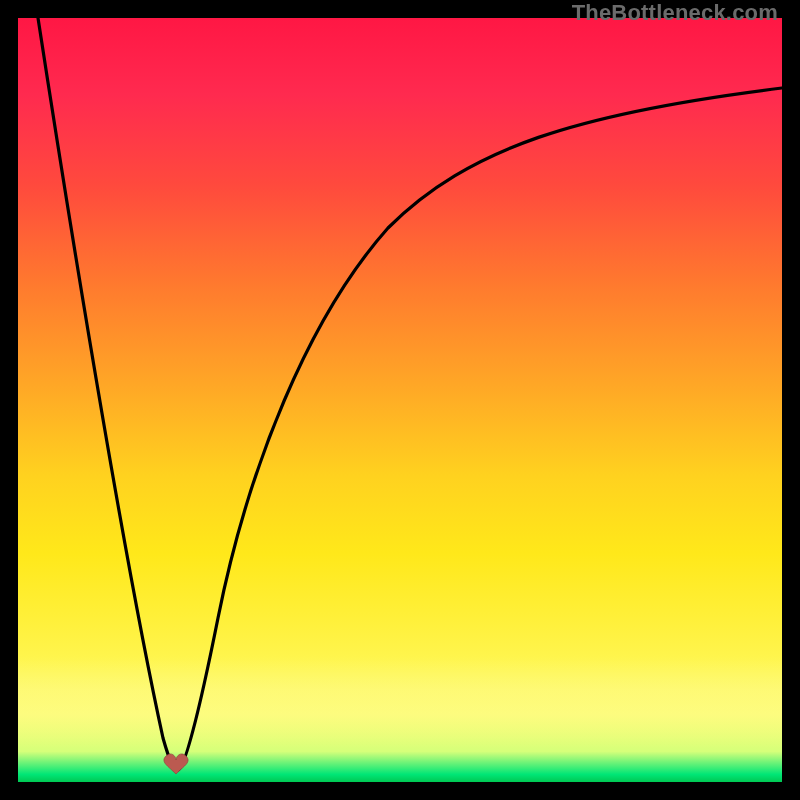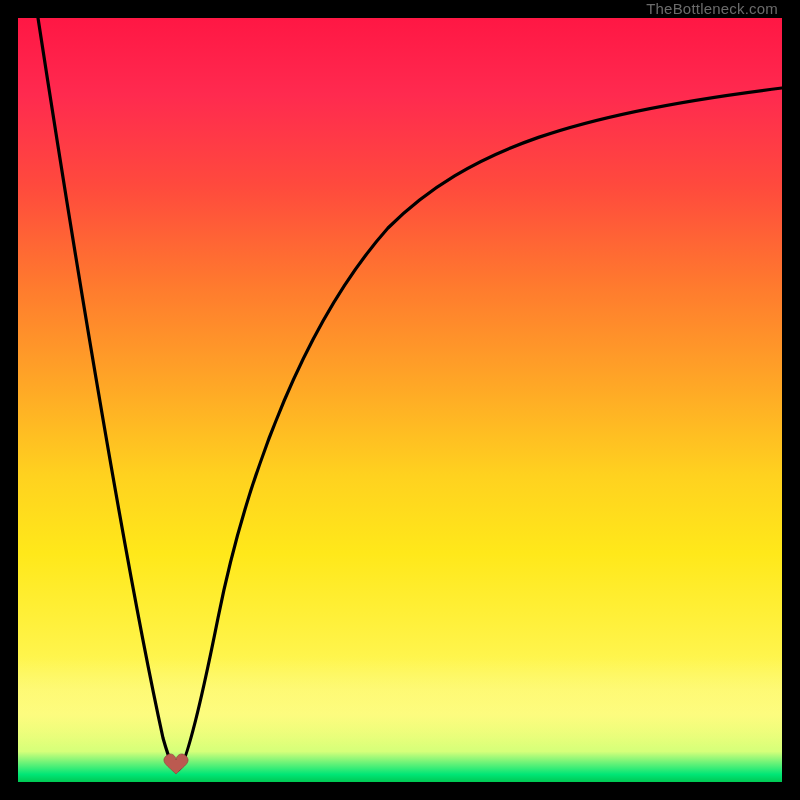--- a/index.html
+++ b/index.html
@@ -61,23 +61,23 @@
     left: 0;
     top: 0;
     width: 764px;
     height: 764px;
   }
   .watermark {
     position: absolute;
     top: 0px;
     right: 22px;
     color: #6b6b6b;
-    font-size: 15px;
+    font-size: 22px;
     letter-spacing: 0.2px;
-    font-weight: 400;
+    font-weight: 700;
     user-select: none;
     text-align: center;
   }
 </style>
 </head>
 <body>
 
 <div class="frame">
   <div class="plot-bg"></div>
   <div class="yellow-band"></div>

